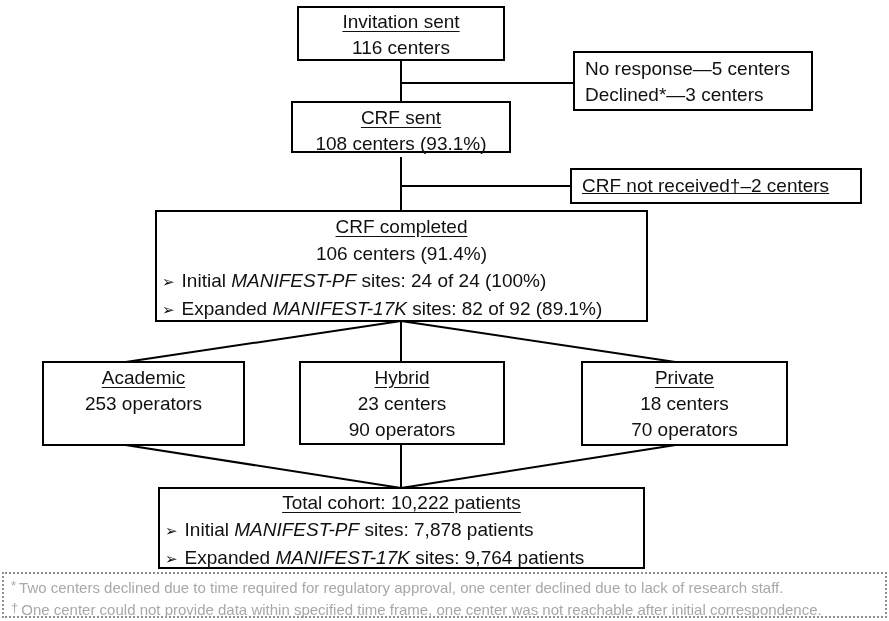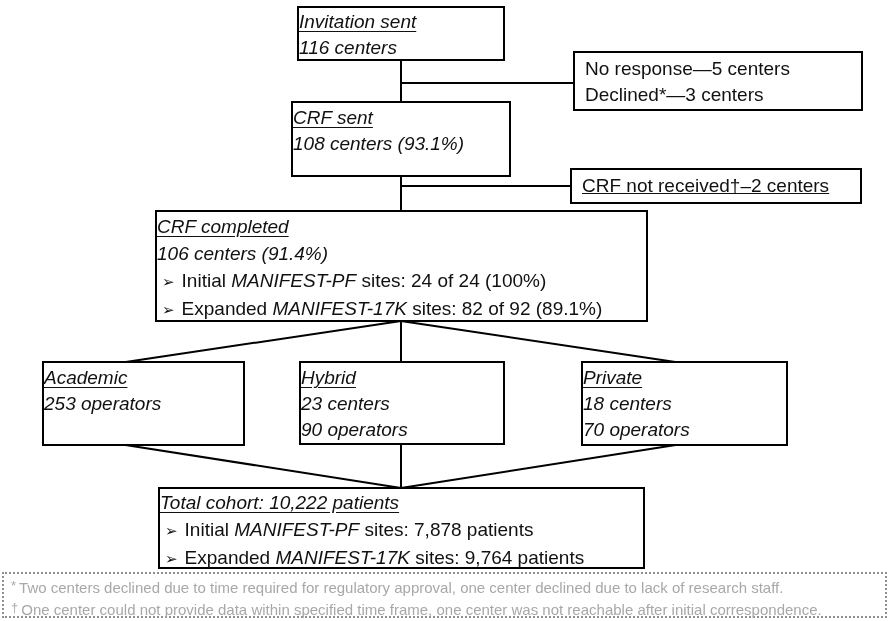--- a/index.html
+++ b/index.html
@@ -5,21 +5,21 @@
   html,body{margin:0;padding:0;background:#ffffff;}
   .canvas{
     position:relative;width:889px;height:621px;background:#ffffff;
     font-family:"Liberation Sans", sans-serif;color:#111111;overflow:hidden;
   }
   #connectors{position:absolute;left:0;top:0;z-index:0;}
   .box{
     position:absolute;background:#ffffff;border:2px solid #000000;
     box-sizing:border-box;z-index:1;font-size:19px;line-height:26px;
   }
-  .center{text-align:left;font-style:italic;}
+  .center{text-align:center;}
   .title{text-decoration:underline;text-underline-offset:3px;}
   .leftpad{padding-left:10px;}
   .bullet{white-space:nowrap;padding-left:5px;text-align:left;}
   .bullet .glyph{margin-right:7px;font-size:15px;}
   .bullet i{font-style:italic;}
   .footnote-box{
     position:absolute;left:2px;top:572px;width:885px;height:46px;
     box-sizing:border-box;border:2px dotted #8f8f8f;background:#ffffff;
     color:#a8a8a8;font-size:15px;line-height:20px;padding:2px 7px;z-index:1;
   }
@@ -44,26 +44,26 @@
       <line x1="119" y1="444" x2="401" y2="488"></line>
       <line x1="682" y1="444" x2="401" y2="488"></line>
     </g>
   </svg>
 
   <div class="box center" style="left:297px;top:6px;width:208px;height:55px;padding-top:1px;">
     <div class="title">Invitation sent</div>
     <div>116 centers</div>
   </div>
 
-  <div class="box leftpad" style="left:573px;top:51px;width:290px;height:60px;padding-top:3px;">
+  <div class="box leftpad" style="left:573px;top:51px;width:240px;height:60px;padding-top:3px;">
     <div>No response—5 centers</div>
     <div>Declined*—3 centers</div>
   </div>
 
-  <div class="box center" style="left:291px;top:101px;width:220px;height:76px;padding-top:2px;">
+  <div class="box center" style="left:291px;top:101px;width:220px;height:52px;padding-top:2px;">
     <div class="title">CRF sent</div>
     <div>108 centers (93.1%)</div>
   </div>
 
   <div class="box leftpad" style="left:570px;top:168px;width:292px;height:36px;padding-top:3px;text-decoration:underline;">
     <div>CRF not received†–2 centers</div>
   </div>
 
   <div class="box" style="left:155px;top:210px;width:493px;height:112px;line-height:27px;padding-top:1px;">
     <div class="center title">CRF completed</div>

